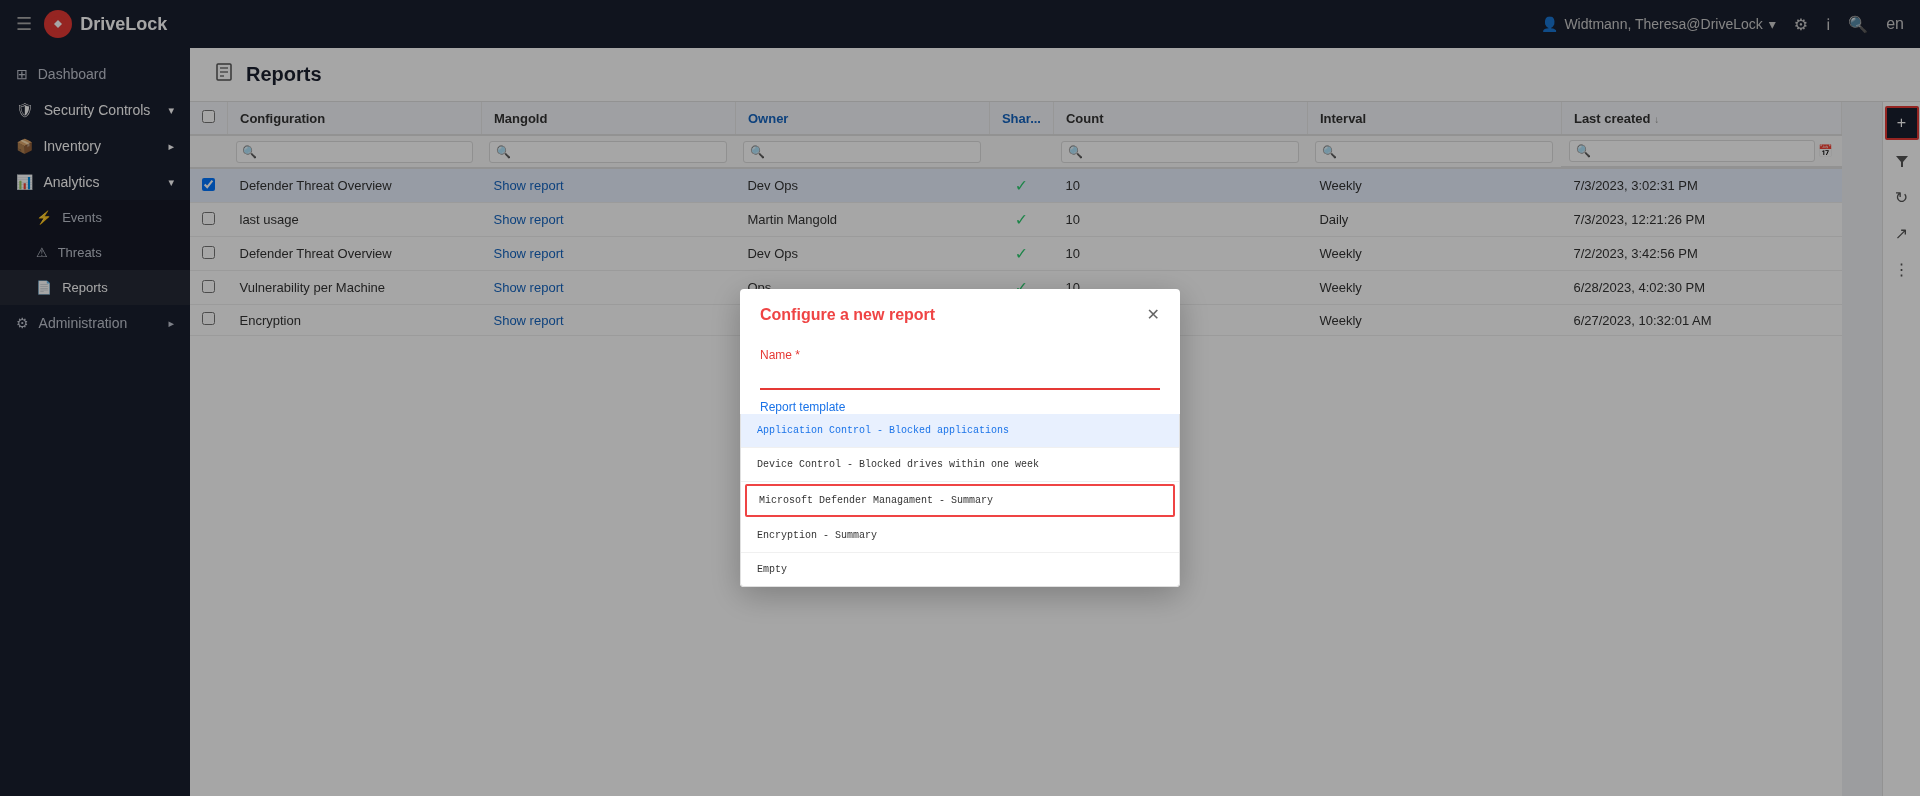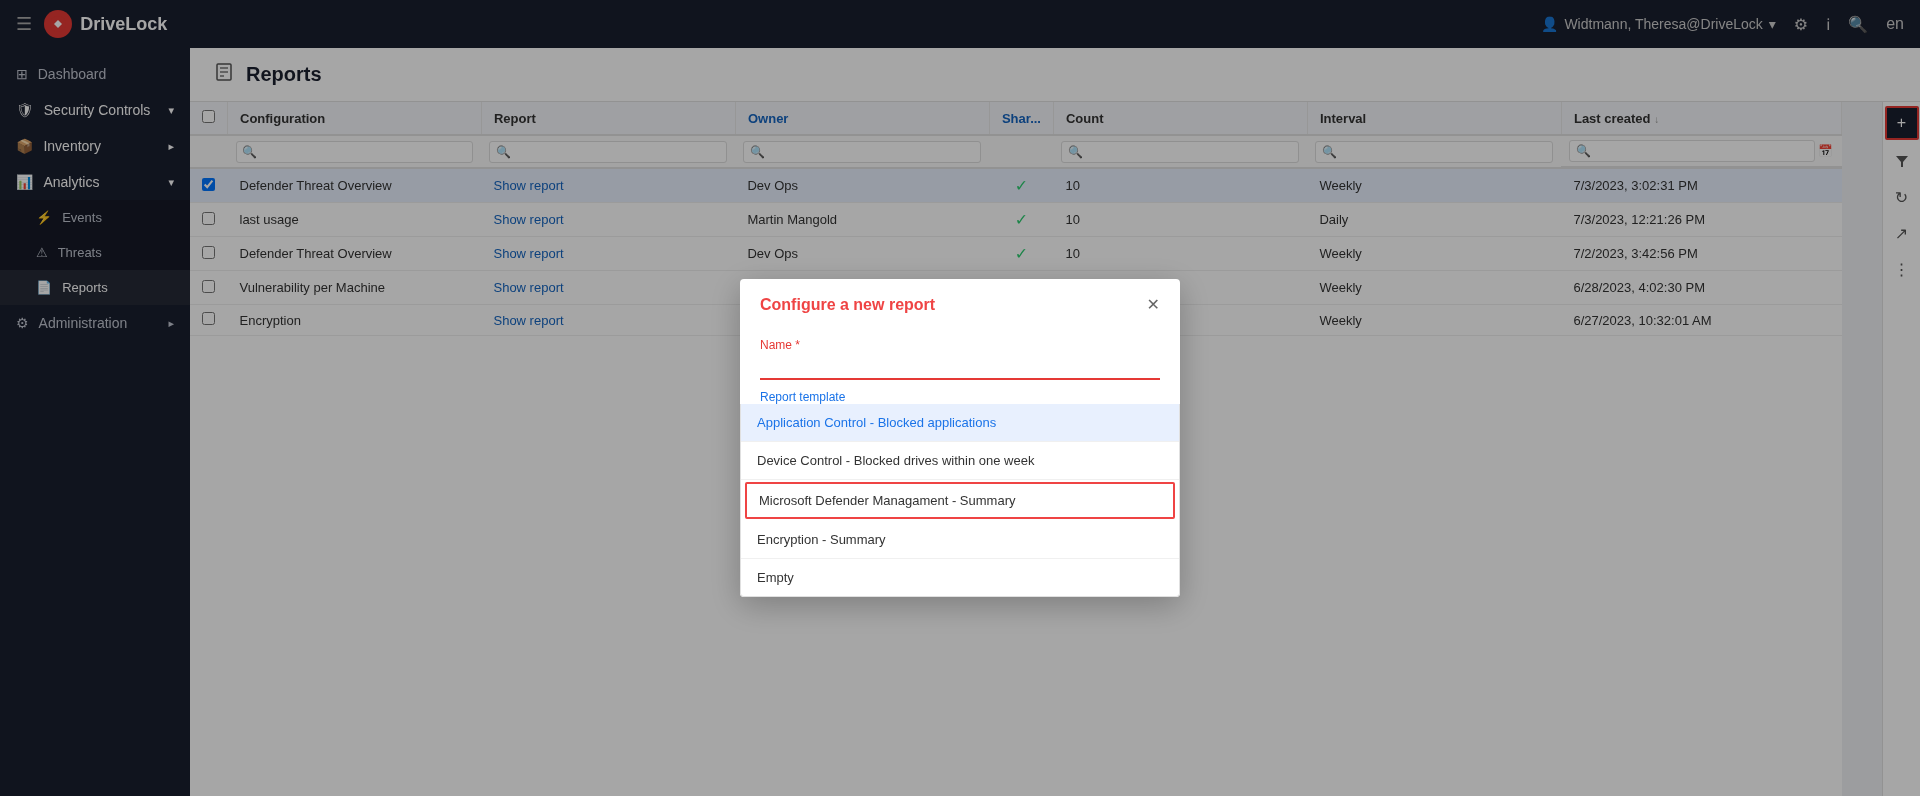--- a/index.html
+++ b/index.html
@@ -135,22 +135,23 @@
     .field-input {
       width: 100%; border: none; border-bottom: 2px solid #e53935;
       padding: 4px 0; font-size: 14px; outline: none; color: #333;
     }
     .field-group { margin-bottom: 8px; }
     .report-template-label { font-size: 12px; color: #1a73e8; margin-top: 10px; margin-bottom: 0; }
 
     
     .dropdown-list { border: 1px solid #e0e0e0; border-top: none; background: white; border-radius: 0 0 4px 4px; }
     .dropdown-item {
-      padding: 11px 16px; font-size: 13px; color: #333; cursor: pointer;
+      padding: 11px 16px; font-size: 10px; color: #333; cursor: pointer;
       border-bottom: 1px solid #f0f0f0;
+      font-family: Liberation Mono, monospace;
     }
     .dropdown-item:last-child { border-bottom: none; }
     .dropdown-item.highlighted { background: #e8f0fe; color: #1a73e8; }
     .dropdown-item.outlined {
       border: 2px solid #ef4444;
       border-radius: 2px;
       margin: 2px 4px;
       padding: 9px 12px;
     }
   </style>
@@ -242,21 +243,21 @@
 
     <div class="table-area">
       <div class="table-wrapper">
         <table>
           <thead>
             <tr>
               <th class="checkbox-col">
                 <input type="checkbox" style="">
               </th>
               <th>Configuration</th>
-              <th>Report</th>
+              <th>Mangold</th>
               <th style="color:#1565c0;">Owner</th>
               <th style="color:#1565c0;">Shar...</th>
               <th>Count</th>
               <th>Interval</th>
               <th>Last created <span class="sort-icon">↓</span></th>
             </tr>
             <tr class="filter-row">
               <td></td>
               <td><input type="text" placeholder="🔍" style=""></td>
               <td><input type="text" placeholder="🔍" style=""></td>

